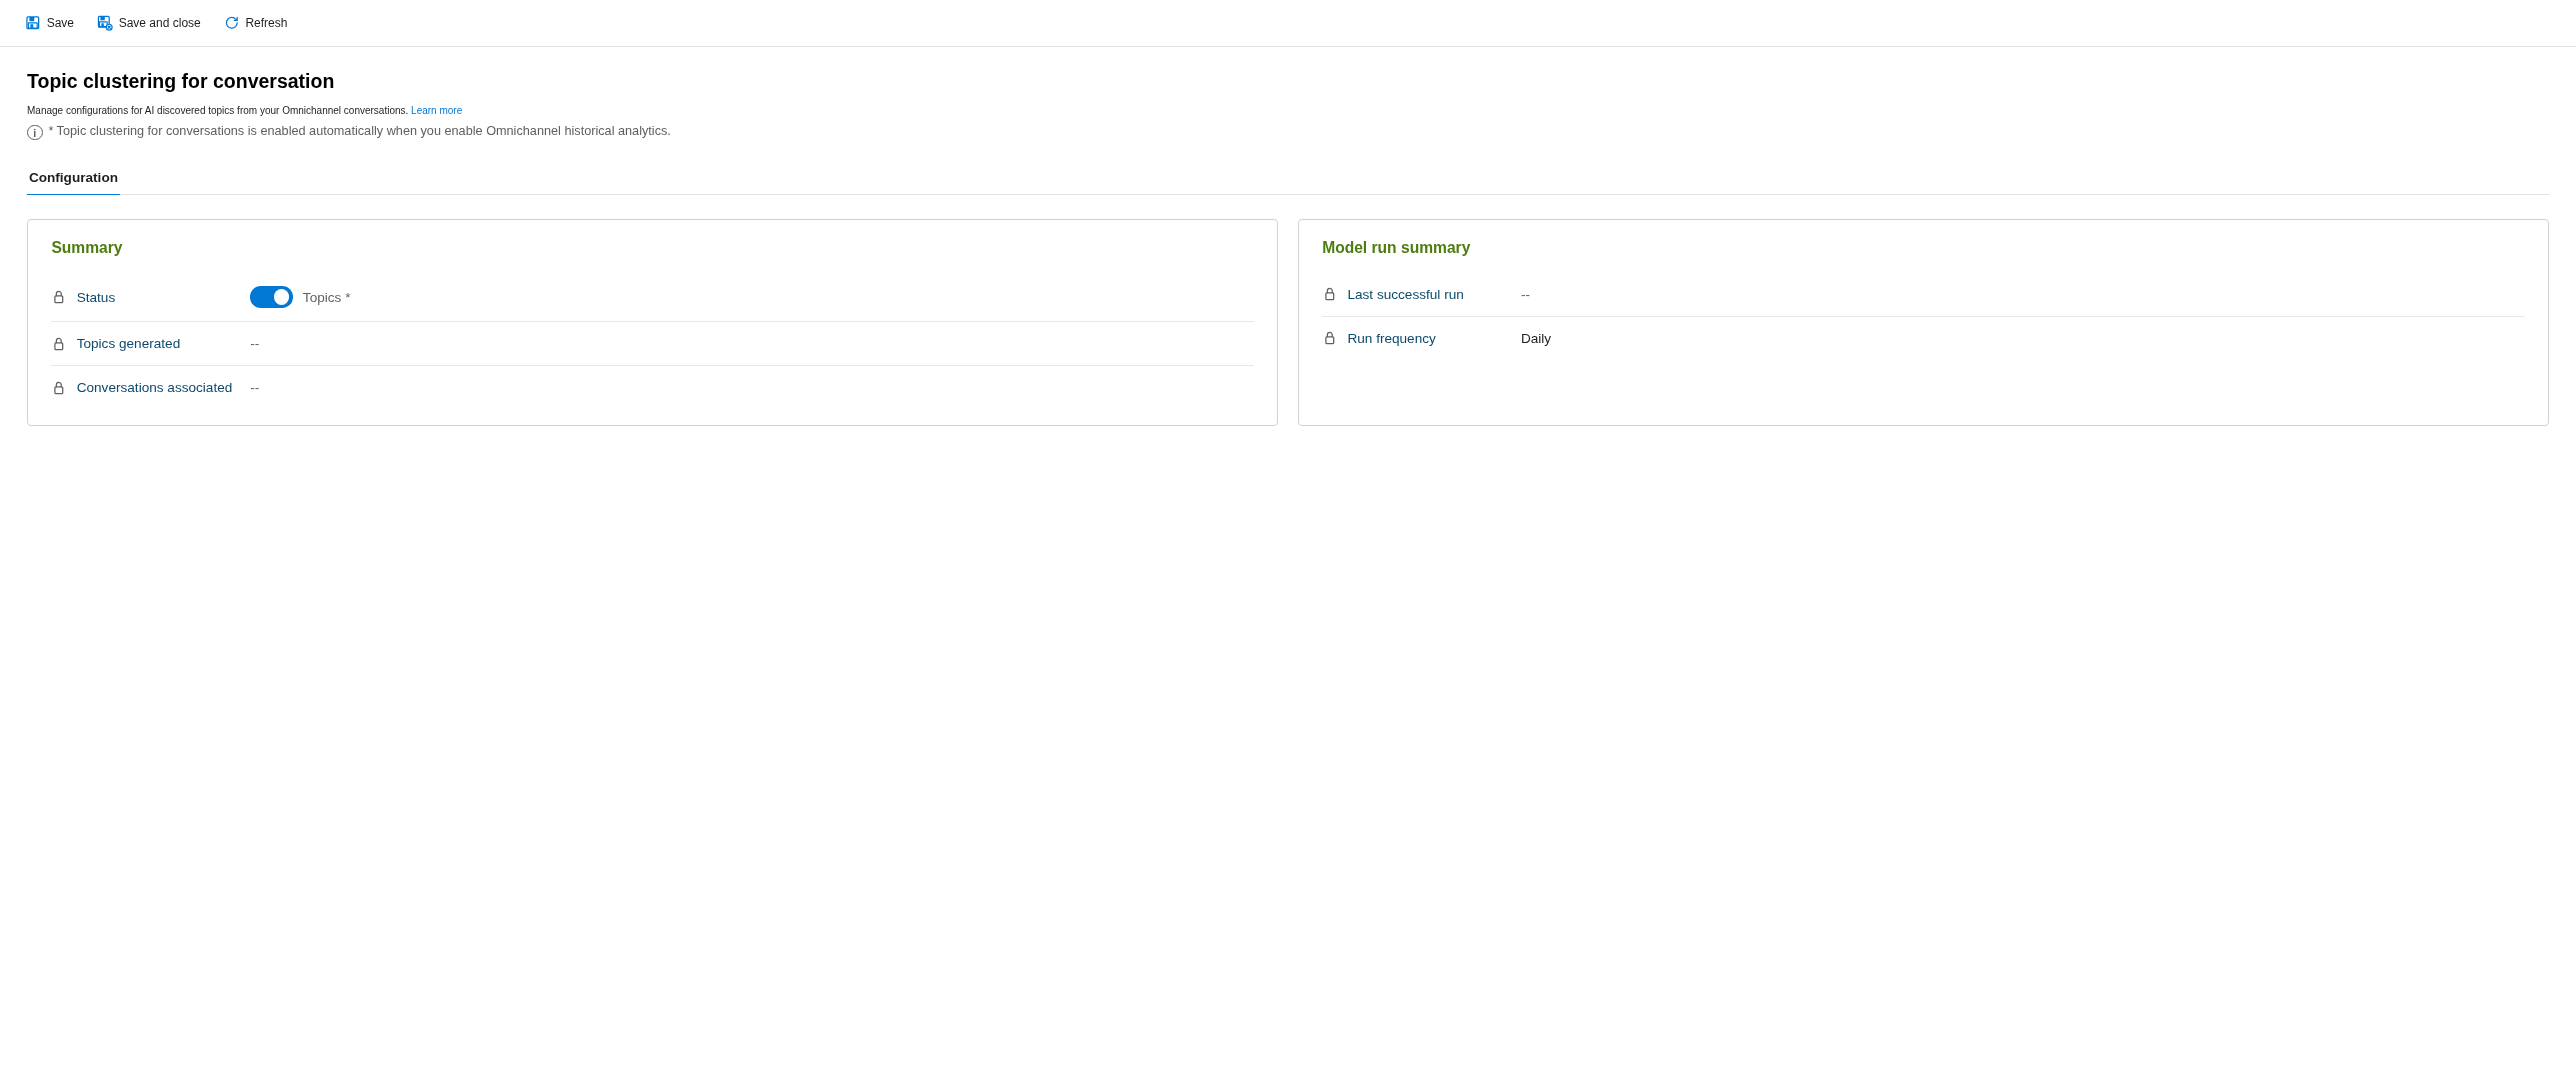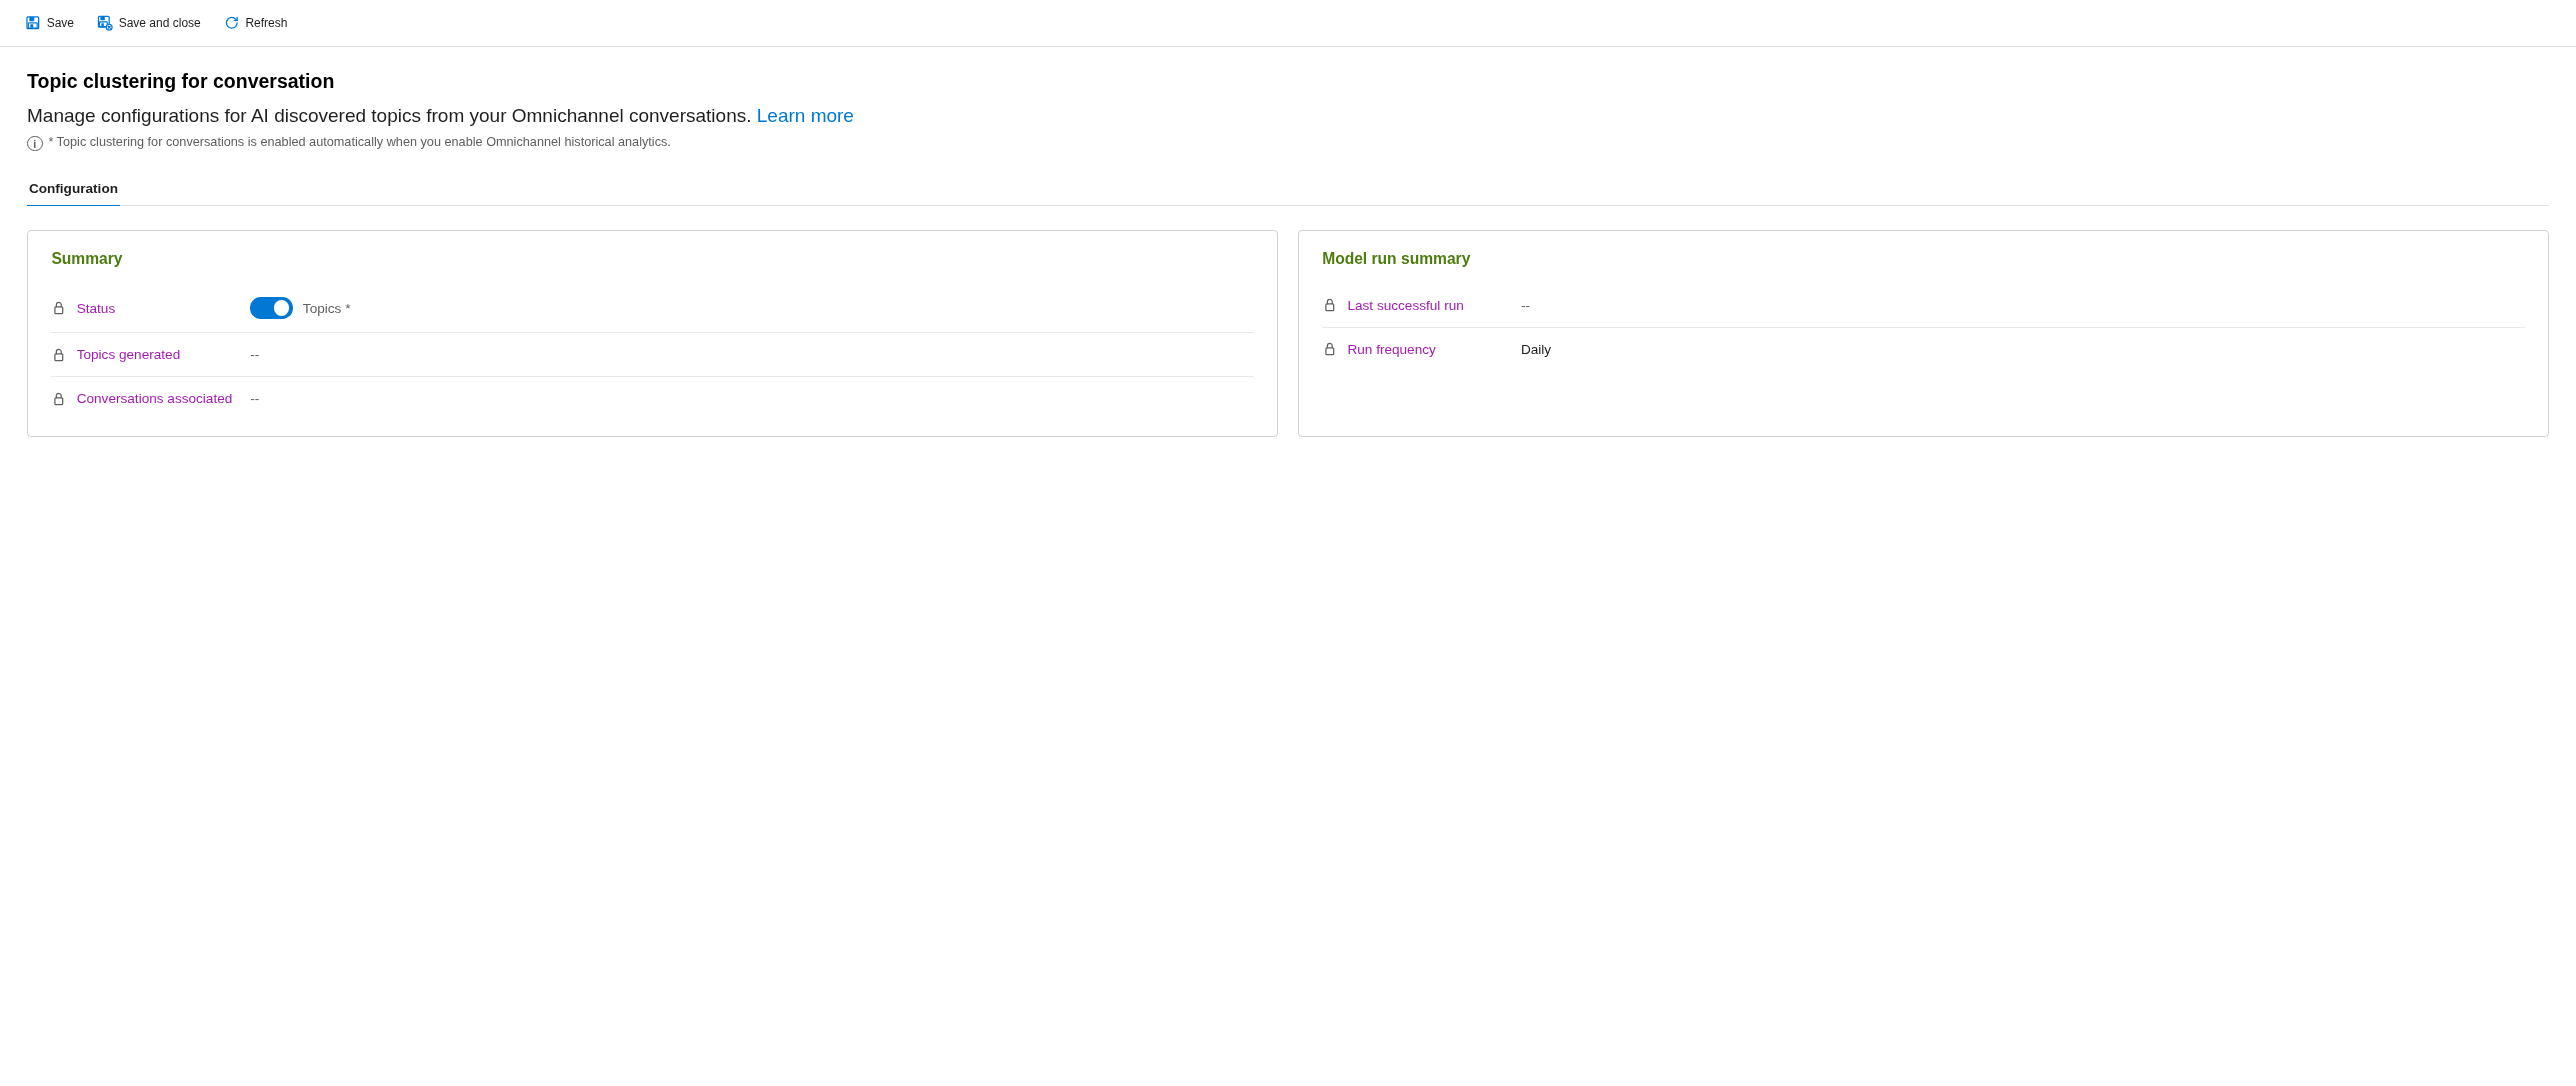--- a/index.html
+++ b/index.html
@@ -52,21 +52,21 @@
     }
 
     .page-title {
       font-size: 19.5px;
       font-weight: 700;
       margin-bottom: 11.7px;
       color: #000000;
     }
 
     .page-description {
-      font-size: 19px;
+      font-size: 10px;
       color: #1f1f1f;
       margin-bottom: 7.8px;
     }
 
     .page-description .learn-more-link {
       color: #0078d4;
       text-decoration: none;
       cursor: pointer;
     }
 
@@ -148,21 +148,21 @@
       align-items: center;
       justify-content: center;
       width: 15.6px;
       height: 15.6px;
       flex-shrink: 0;
       color: #616161;
     }
 
     .row-label {
       font-size: 13.6px;
-      color: #a21caf;
+      color: #0c4a6e;
       min-width: 156px;
     }
 
     .row-value {
       font-size: 13.6px;
       color: #616161;
       margin-left: 7.8px;
     }
 
     

